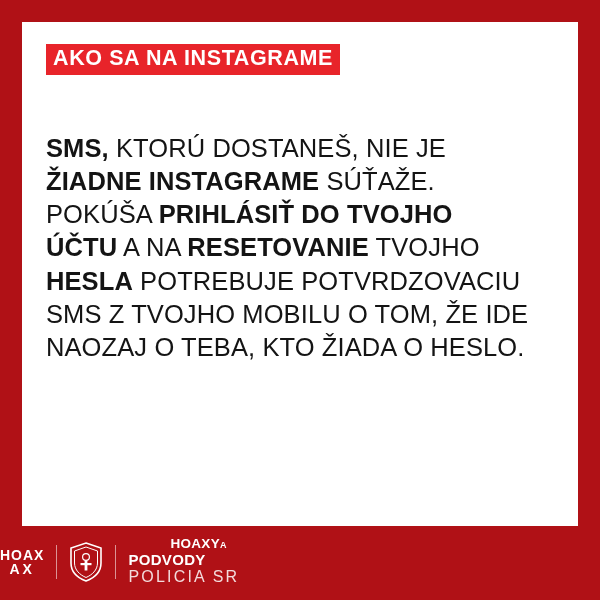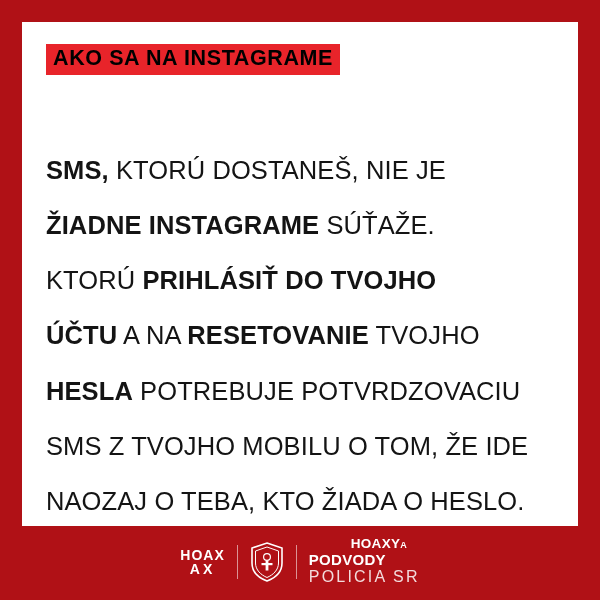--- a/index.html
+++ b/index.html
@@ -27,51 +27,51 @@
   }
   .headline {
     position: absolute;
     left: 24px;
     top: 22px;
     width: 500px;
   }
   .headline-line {
     display: inline-block;
     background: #e8242a;
-    color: #000000;
+    color: #ffffff;
     font-weight: bold;
     font-size: 21.5px;
     letter-spacing: 0.6px;
     line-height: 1.02;
     padding: 4px 7px 5px 7px;
     margin-bottom: 3px;
     white-space: nowrap;
   }
   .body-text {
     position: absolute;
     left: 24px;
     top: 110px;
     width: 512px;
     color: #141414;
     font-size: 25.5px;
     line-height: 1.3;
     letter-spacing: 0.1px;
   }
   .body-text .b { font-weight: bold; }
-  .body-line { white-space: nowrap; margin-top: 22px; }
+  .body-line { white-space: nowrap; }
 
   .footer {
     position: absolute;
     left: 0;
     top: 532px;
     width: 600px;
     height: 60px;
     display: flex;
     align-items: center;
-    justify-content: center;
+    justify-content: flex-start;
     gap: 0px;
   }
   .logo-hoax {
     display: flex;
     flex-direction: column;
     align-items: center;
     justify-content: center;
     color: #ffffff;
     font-weight: bold;
     font-size: 14px;
@@ -135,21 +135,21 @@
     </div>
 
     <div class="body-text">
       <div class="body-line">
         <span class="b">SMS,</span><span> KTORÚ DOSTANEŠ, NIE JE</span>
       </div>
       <div class="body-line">
         <span class="b">ŽIADNE INSTAGRAME</span><span> SÚŤAŽE.</span>
       </div>
       <div class="body-line">
-        <span>KTORÚ </span><span class="b">PRIHLÁSIŤ DO TVOJHO</span>
+        <span>POKÚŠA </span><span class="b">PRIHLÁSIŤ DO TVOJHO</span>
       </div>
       <div class="body-line">
         <span class="b">ÚČTU</span><span> A NA </span><span class="b">RESETOVANIE</span><span> TVOJHO</span>
       </div>
       <div class="body-line">
         <span class="b">HESLA</span><span> POTREBUJE POTVRDZOVACIU</span>
       </div>
       <div class="body-line">
         <span>SMS Z TVOJHO MOBILU O TOM, ŽE IDE</span>
       </div>

